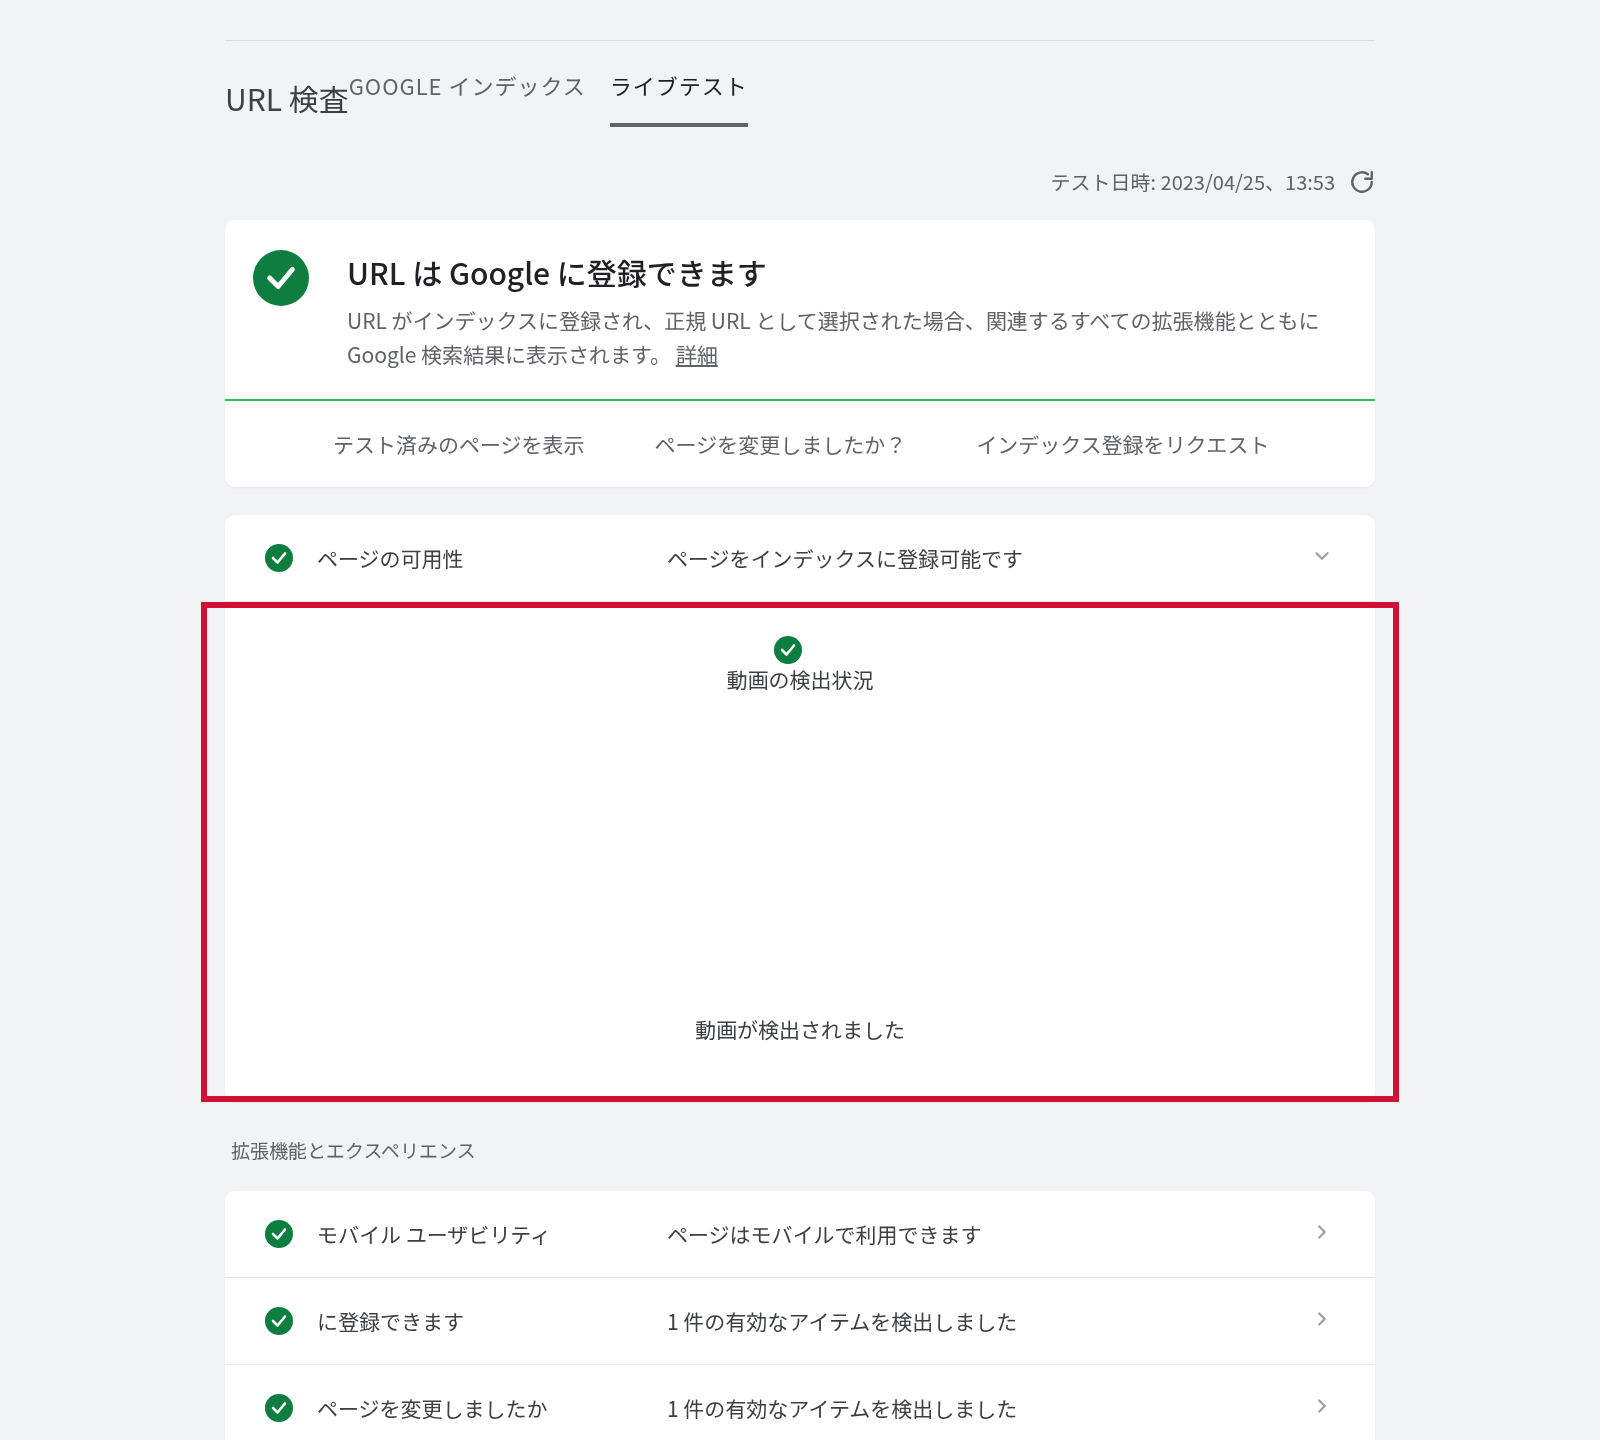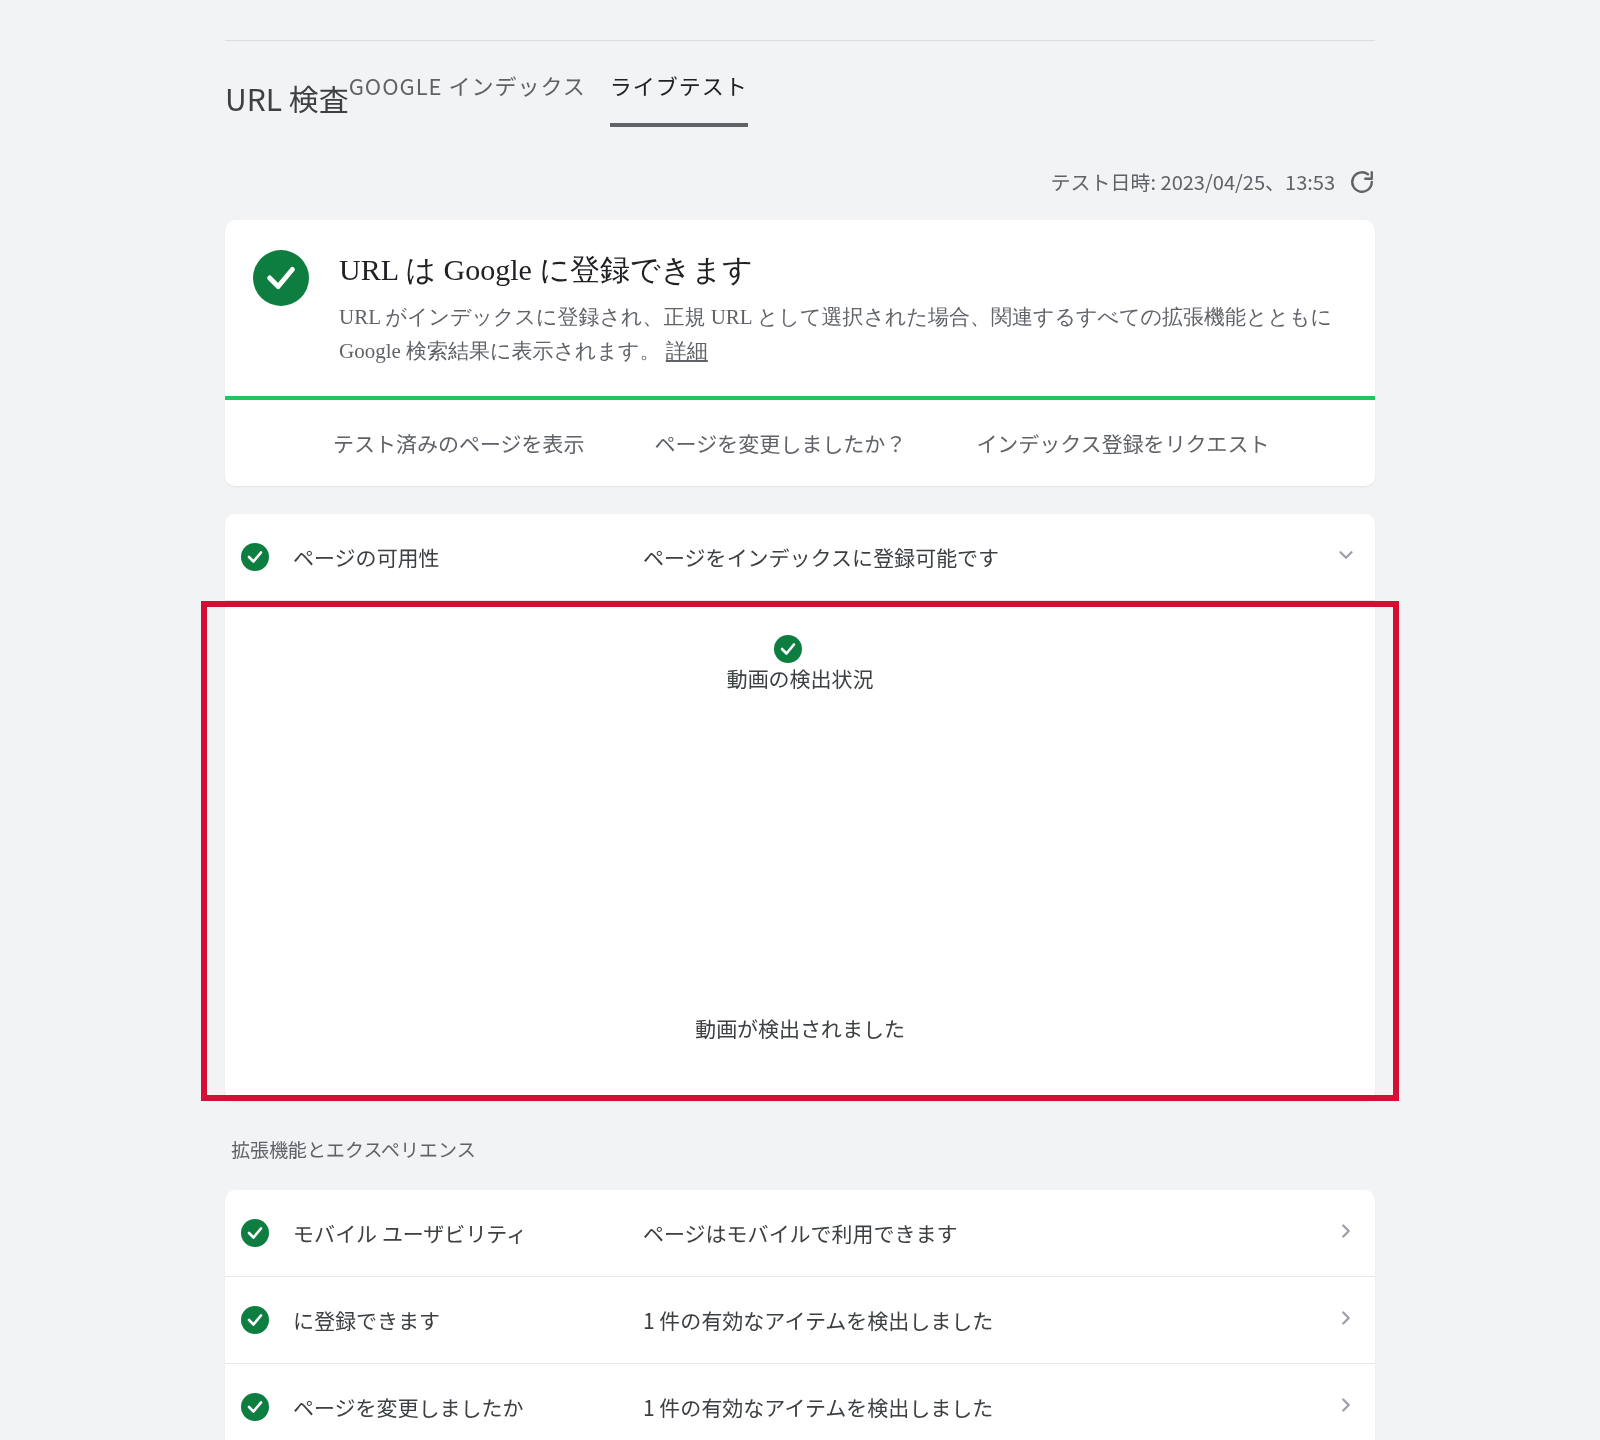--- a/index.html
+++ b/index.html
@@ -65,24 +65,23 @@
     background: #fff;
     border-radius: 10px;
     margin-top: 24px;
     box-shadow: 0 1px 2px rgba(0,0,0,0.06);
   }
   .main-card {
     padding: 0;
   }
   .main-card-body {
     display: flex;
-    gap: 30px;
+    gap: 38px;
     padding: 30px 25px 28px 28px;
     align-items: flex-start;
-    font-family: Liberation Serif, serif;
   }
   .big-check {
     width: 56px;
     height: 56px;
     flex: 0 0 56px;
     border-radius: 50%;
     background: #0d7e3f;
     display: flex;
     align-items: center;
     justify-content: center;
@@ -99,39 +98,39 @@
     font-size: 21px;
     color: #5f6368;
     line-height: 1.6;
   }
   .detail-link {
     text-decoration: underline;
     color: #5f6368;
     cursor: pointer;
   }
   .main-actions {
-    border-top: 4px solid #22c55e;
+    border-top: 2px solid #22c55e;
     display: flex;
     padding: 28px 36px 28px 108px;
     gap: 70px;
     font-size: 21px;
     color: #5f6368;
     flex-wrap: wrap;
   }
   .main-actions span { cursor: pointer; white-space: nowrap; }
   .section {
     background: #fff;
     border-radius: 10px;
     margin-top: 28px;
     box-shadow: 0 1px 2px rgba(0,0,0,0.06);
   }
   .row {
     display: flex;
     align-items: center;
-    padding: 28px 16px;
+    padding: 28px 40px;
     border-bottom: 1px solid #e8e8e8;
     cursor: pointer;
   }
   .row:last-child { border-bottom: none; }
   .small-check {
     width: 28px;
     height: 28px;
     flex: 0 0 28px;
     border-radius: 50%;
     background: #0d7e3f;

